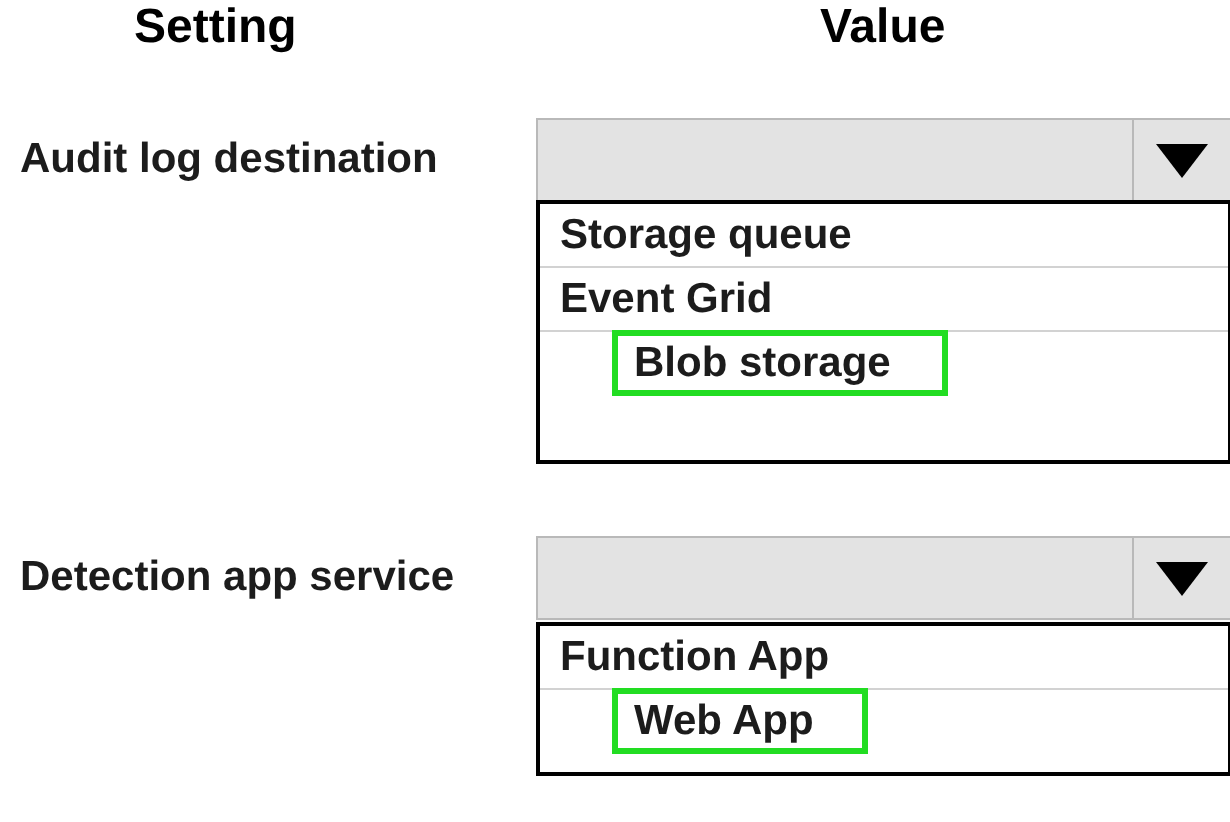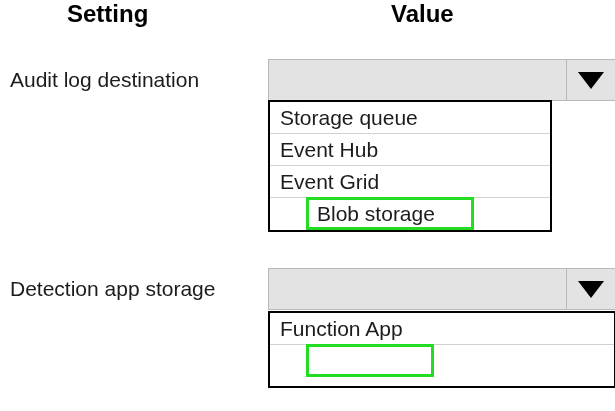--- a/index.html
+++ b/index.html
@@ -10,32 +10,32 @@
   body {
     width: 615px;
     height: 411px;
     position: relative;
     overflow: hidden;
     font-family: "Liberation Sans", sans-serif;
     color: #1a1a1a;
     -webkit-font-smoothing: antialiased;
   }
 
-  .abs { position: absolute; }
+  .abs { position: absolute; font-weight: bold; }
 
   
   .col-header {
     font-weight: bold;
     font-size: 24px;
     line-height: 24px;
     color: #000000;
     white-space: nowrap;
   }
   #header-setting { left: 67px;  top: 2px; }
-  #header-value   { left: 391px; top: 2px; text-align: right; }
+  #header-value   { left: 410px; top: 2px; text-align: right; }
 
   
   .row-label {
     font-size: 21px;
     line-height: 26px;
     color: #1c1c1c;
     white-space: nowrap;
   }
   #label-audit     { left: 10px; top: 67px; }
   #label-detection { left: 10px; top: 276px; }
@@ -78,21 +78,21 @@
   #combobox-audit     { left: 268px; top: 59px;  width: 348px; height: 42px; }
   #combobox-detection { left: 268px; top: 268px; width: 348px; height: 42px; }
 
   
   .dropdown-list {
     box-sizing: border-box;
     background: #ffffff;
     border: 2px solid #000000;
     overflow: hidden;
   }
-  #list-audit     { left: 268px; top: 100px; width: 284px; height: 132px; }
+  #list-audit     { left: 268px; top: 100px; width: 348px; height: 132px; }
   #list-detection { left: 268px; top: 311px; width: 348px; height: 77px; }
 
   .list-item {
     box-sizing: border-box;
     height: 32px;
     display: flex;
     align-items: center;
     font-size: 21px;
     line-height: 22px;
     color: #1c1c1c;
@@ -137,46 +137,44 @@
     <span class="cb-arrow-glyph"></span>
   </div>
 </div>
 
 <div class="abs dropdown-list" id="list-audit">
 
   <div class="list-item">
     <span class="li-text">Storage queue</span>
   </div>
 
-  <div class="list-item">
-    <span class="li-text">Event Hub</span>
-  </div>
 
   <div class="list-item">
     <span class="li-text">Event Grid</span>
   </div>
 
   <div class="list-item highlighted" id="item-blob-storage">
     <span class="hl-box"></span>
     <span class="li-text">Blob storage</span>
   </div>
 </div>
 
-<div class="abs row-label" id="label-detection">Detection app storage</div>
+<div class="abs row-label" id="label-detection">Detection app service</div>
 
 <div class="abs combobox" id="combobox-detection">
   <div class="cb-value"></div>
   <div class="cb-arrow-btn">
     <span class="cb-arrow-glyph"></span>
   </div>
 </div>
 
 <div class="abs dropdown-list" id="list-detection">
 
   <div class="list-item">
     <span class="li-text">Function App</span>
   </div>
 
   <div class="list-item highlighted" id="item-web-app">
     <span class="hl-box"></span>
+    <span class="li-text">Web App</span>
   </div>
 
 </div>
 
 </body></html>

